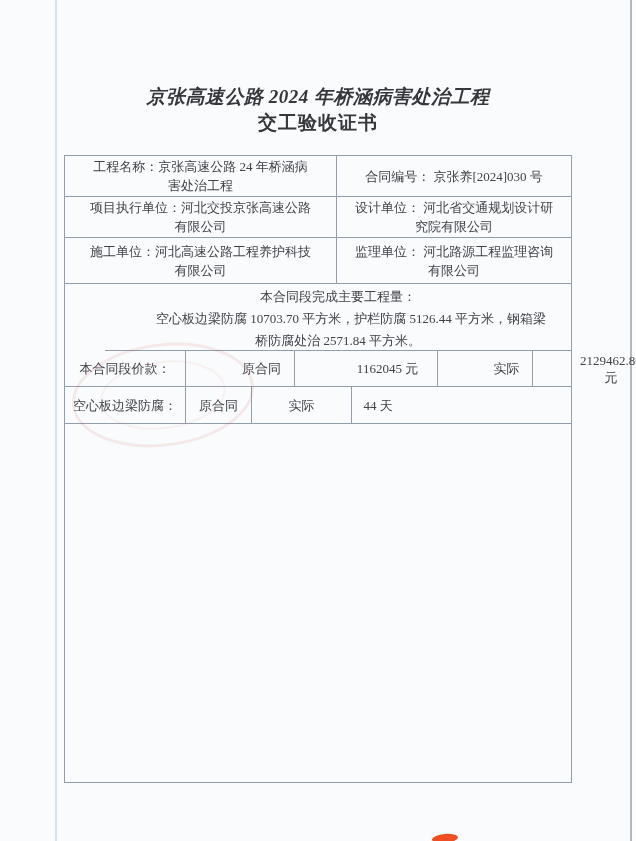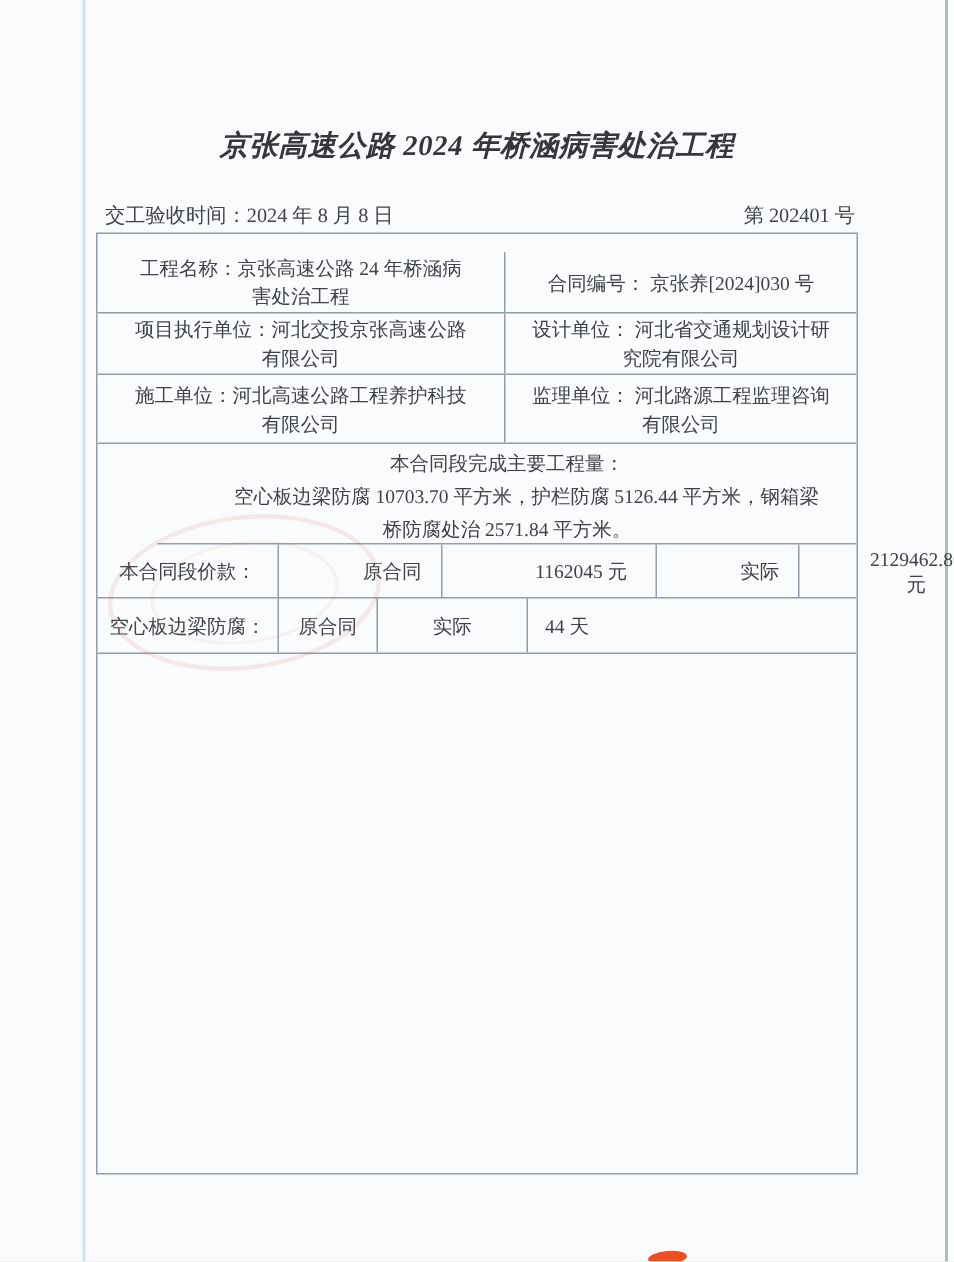--- a/index.html
+++ b/index.html
@@ -43,21 +43,21 @@
   .doc-table {
     position:absolute; left:64px; top:155px; width:508px; height:628px;
     border:1.5px solid #929eac;
     display:flex; flex-direction:column;
     font-size:13px;
   }
   .info-row {
     display:grid; grid-template-columns:272px 1fr;
     border-bottom:1.5px solid #929eac;
   }
-  .info-row.r1 { height:41px;margin-top:12px; }
+  .info-row.r1 { height:41px; }
   .info-row.r2 { height:41px; }
   .info-row.r3 { height:46px; }
   .cell {
     display:flex; align-items:center; justify-content:center;
     text-align:center; white-space:pre-line;
     line-height:19px; padding:1px 6px;
   }
   .cell.left-col { border-right:1.5px solid #929eac; }
   .qty-cell {
     height:67px; border-bottom:1.5px solid #929eac;
@@ -95,25 +95,22 @@
 </head>
 <body>
 
 <div class="page">
 
   <div class="scan-line-left"></div>
   <div class="right-margin"></div>
   <div class="paper-right-edge"></div>
 
   <div class="title1">京张高速公路 2024 年桥涵病害处治工程</div>
+  <div class="title2">交工验收证书</div>
 
-  <div class="meta-row">
-    <span>交工验收时间：2024 年 8 月 8 日</span>
-    <span>第 202401 号</span>
-  </div>
 
   <div class="doc-table">
 
     <div class="info-row r1">
       <div class="cell left-col">工程名称：京张高速公路 24 年桥涵病
 害处治工程</div>
       <div class="cell">合同编号： 京张养[2024]030 号</div>
     </div>
 
     <div class="info-row r2">

